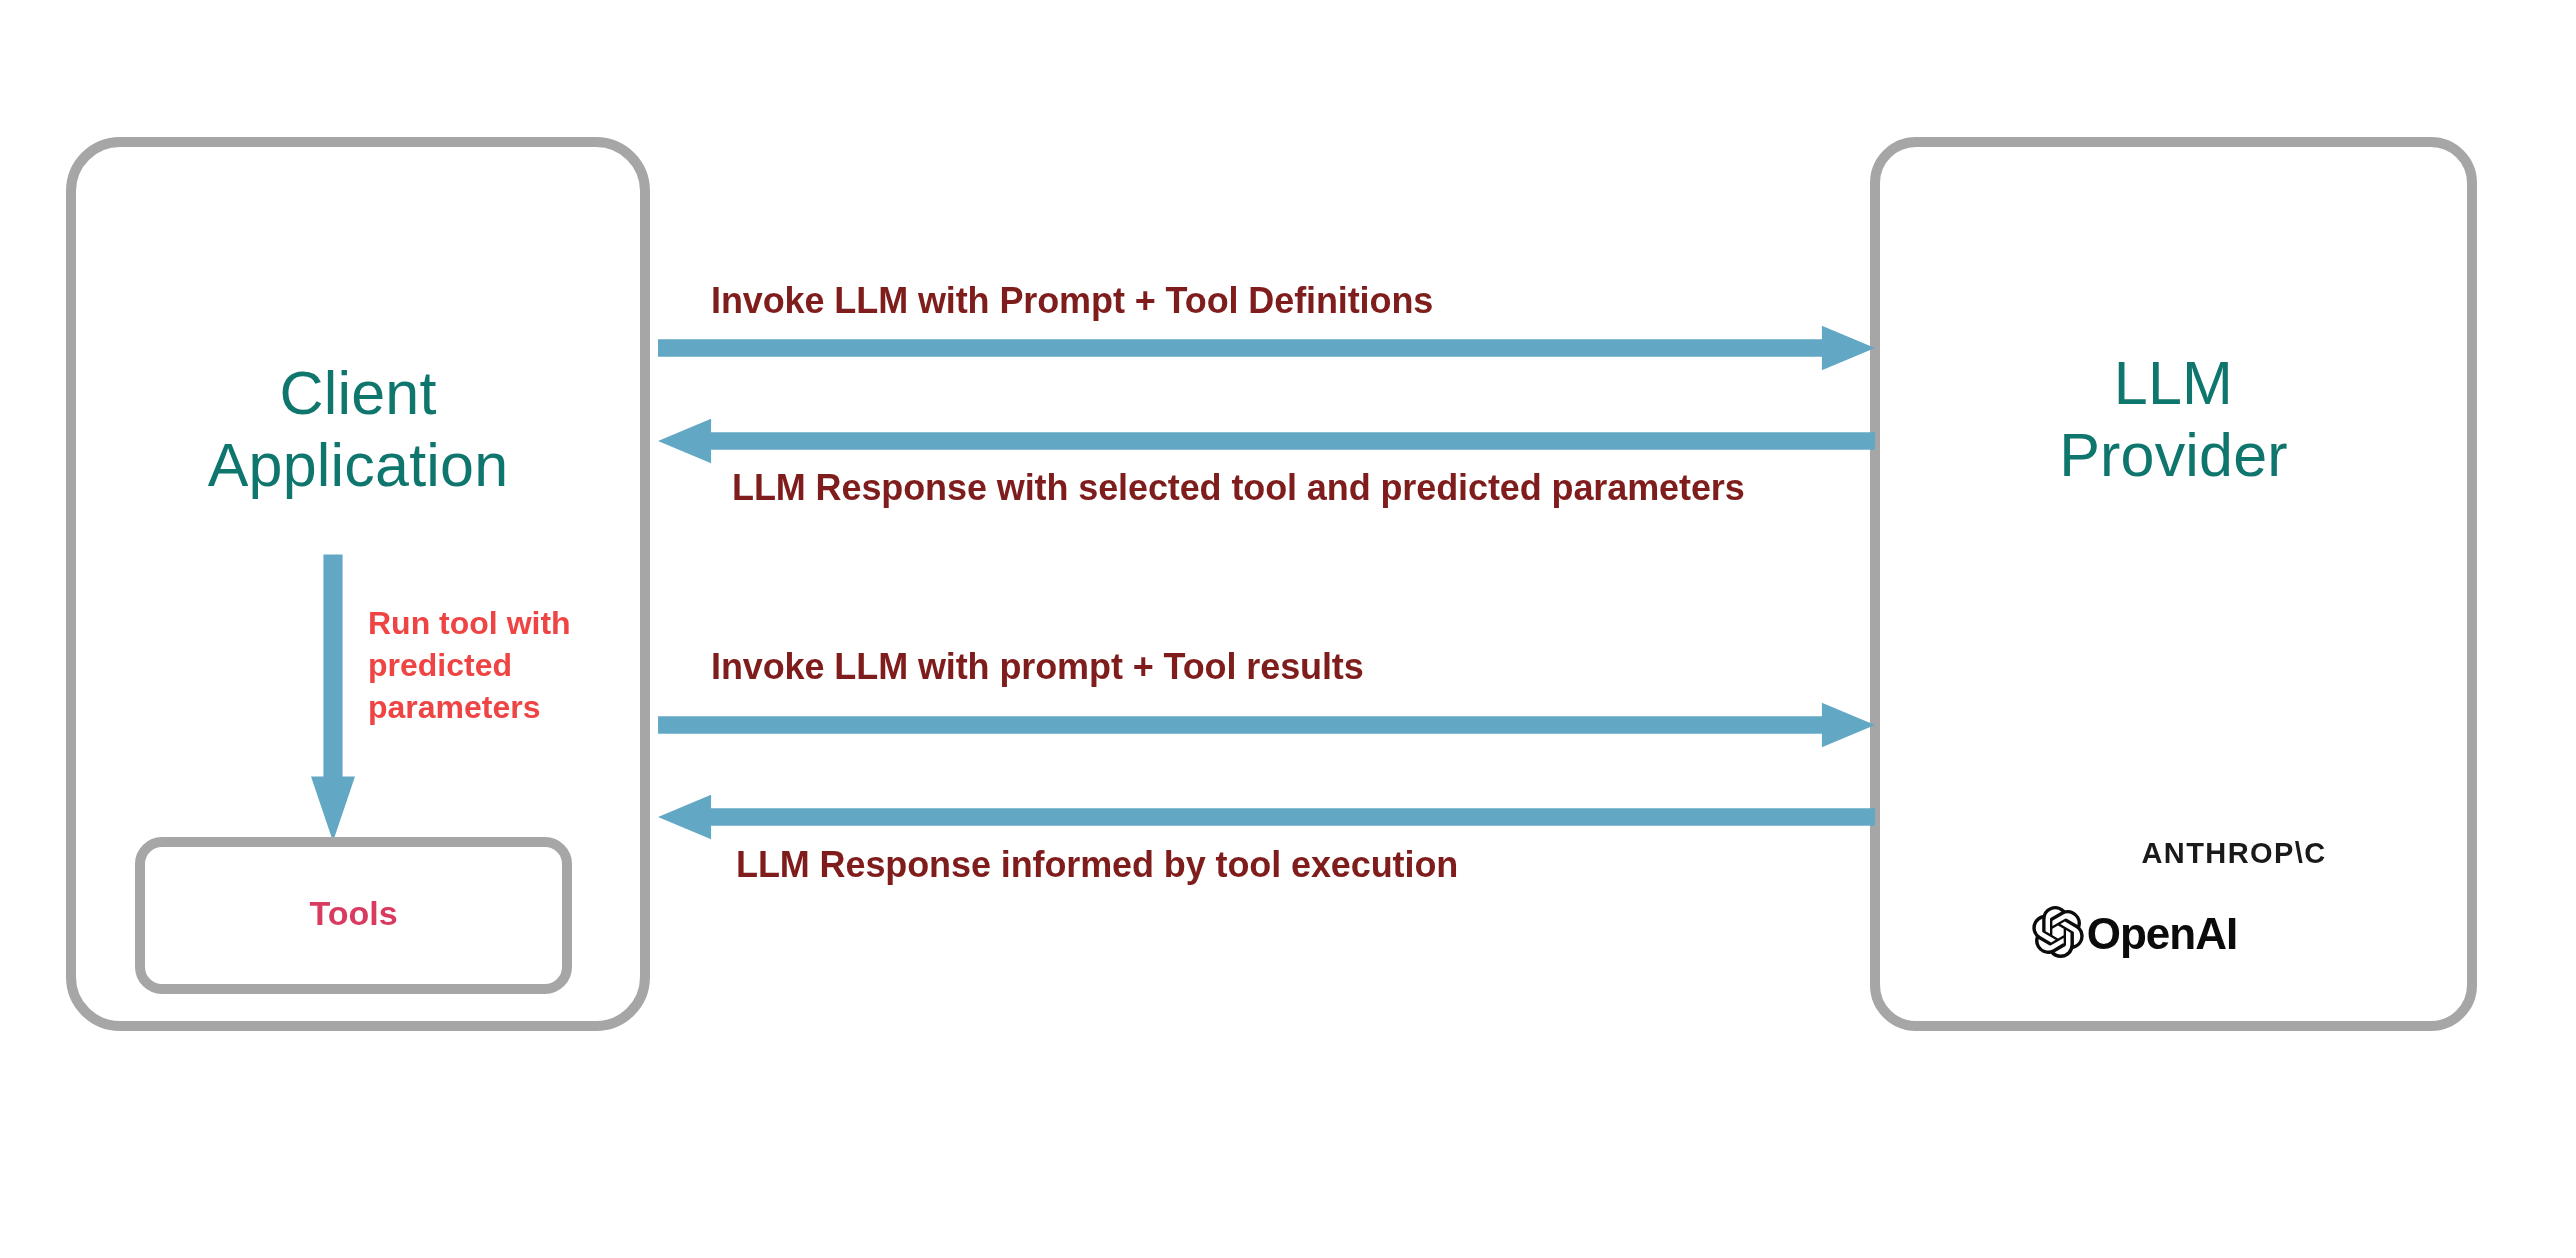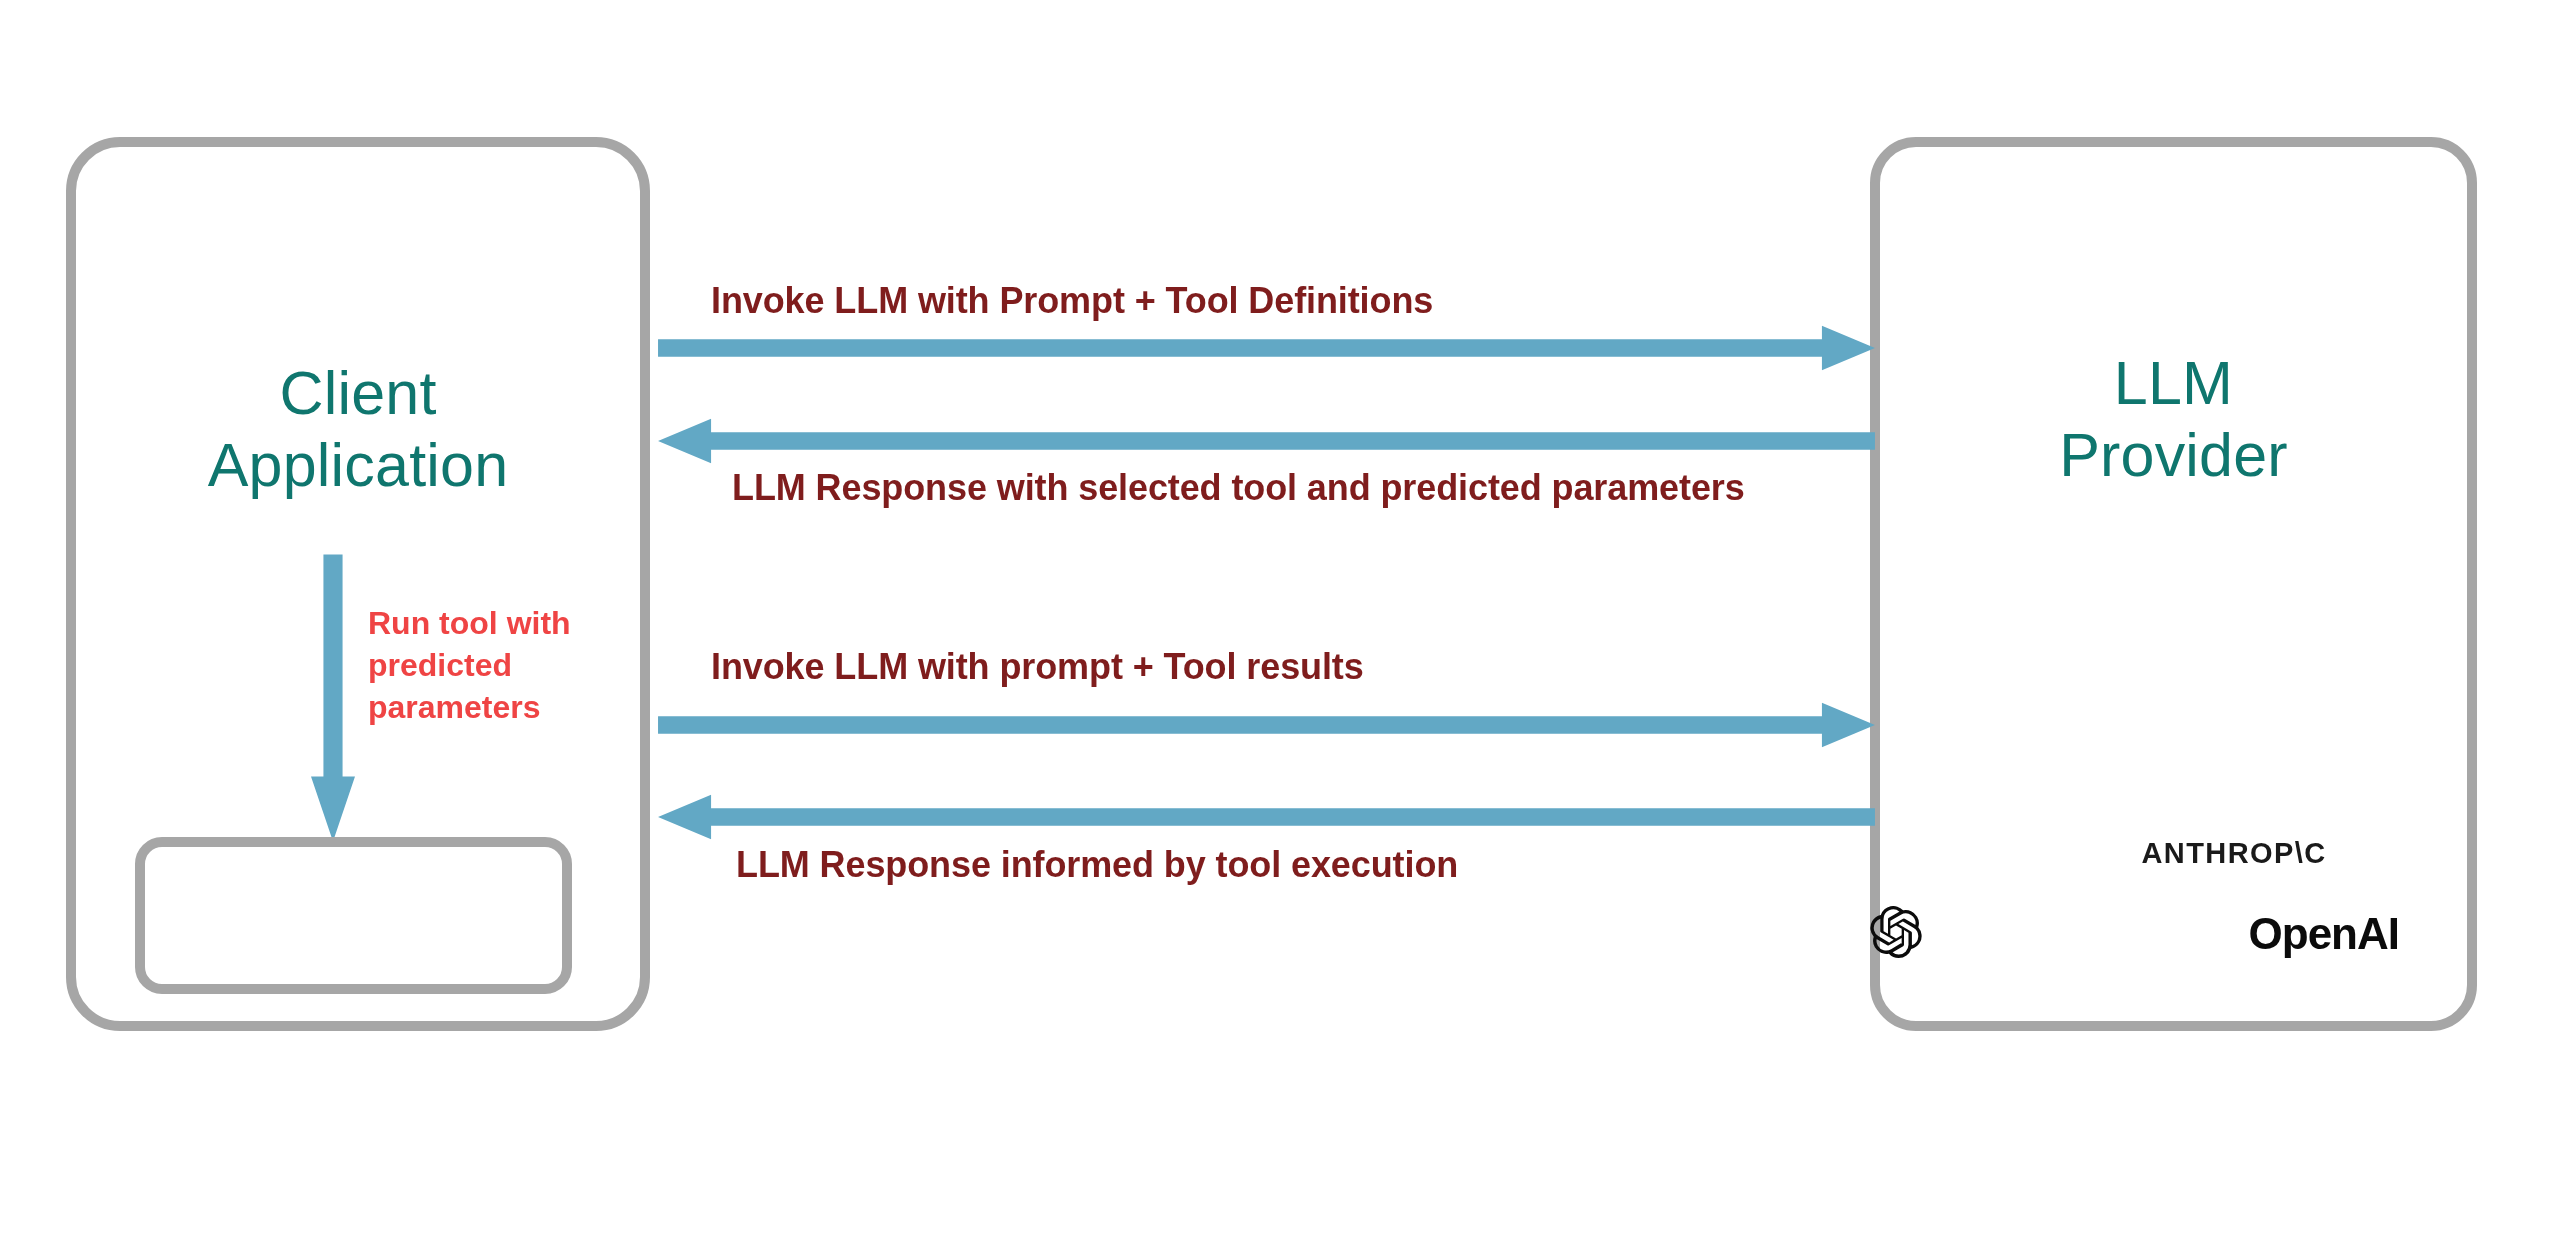--- a/index.html
+++ b/index.html
@@ -138,21 +138,21 @@
     color: #1a1a1a;
     z-index: 5;
   }
   #openai-logo-row {
     position: absolute;
     left: 1870px;
     top: 906px;
     width: 529px;
     display: flex;
     align-items: center;
-    justify-content: space-between;
+    justify-content: center;
     gap: 3px;
     z-index: 5;
   }
   #openai-logo-row .oa-mark { display: block; flex: 0 0 auto; }
   #openai-wordmark {
     font-size: 44px;
     font-weight: 700;
     letter-spacing: -1px;
     color: #0b0b0b;
   }
@@ -161,20 +161,21 @@
 <body>
 
 <div id="canvas">
 
   <div class="node-box" id="client-box"></div>
 
   <div class="node-title" id="client-title">Client
 Application</div>
 
   <div class="node-box" id="tools-box"></div>
+  <div id="tools-title">Tools</div>
 
   <div id="tool-arrow">
     <svg width="44" height="290" viewBox="0 0 46 300" xmlns="http://www.w3.org/2000/svg">
       <polygon points="13,0 33,0 33,232 46,232 23,300 0,232 13,232" fill="#62a8c5"></polygon>
     </svg>
   </div>
 
   <div id="label-tool-run">Run tool with
 predicted
 parameters</div>

